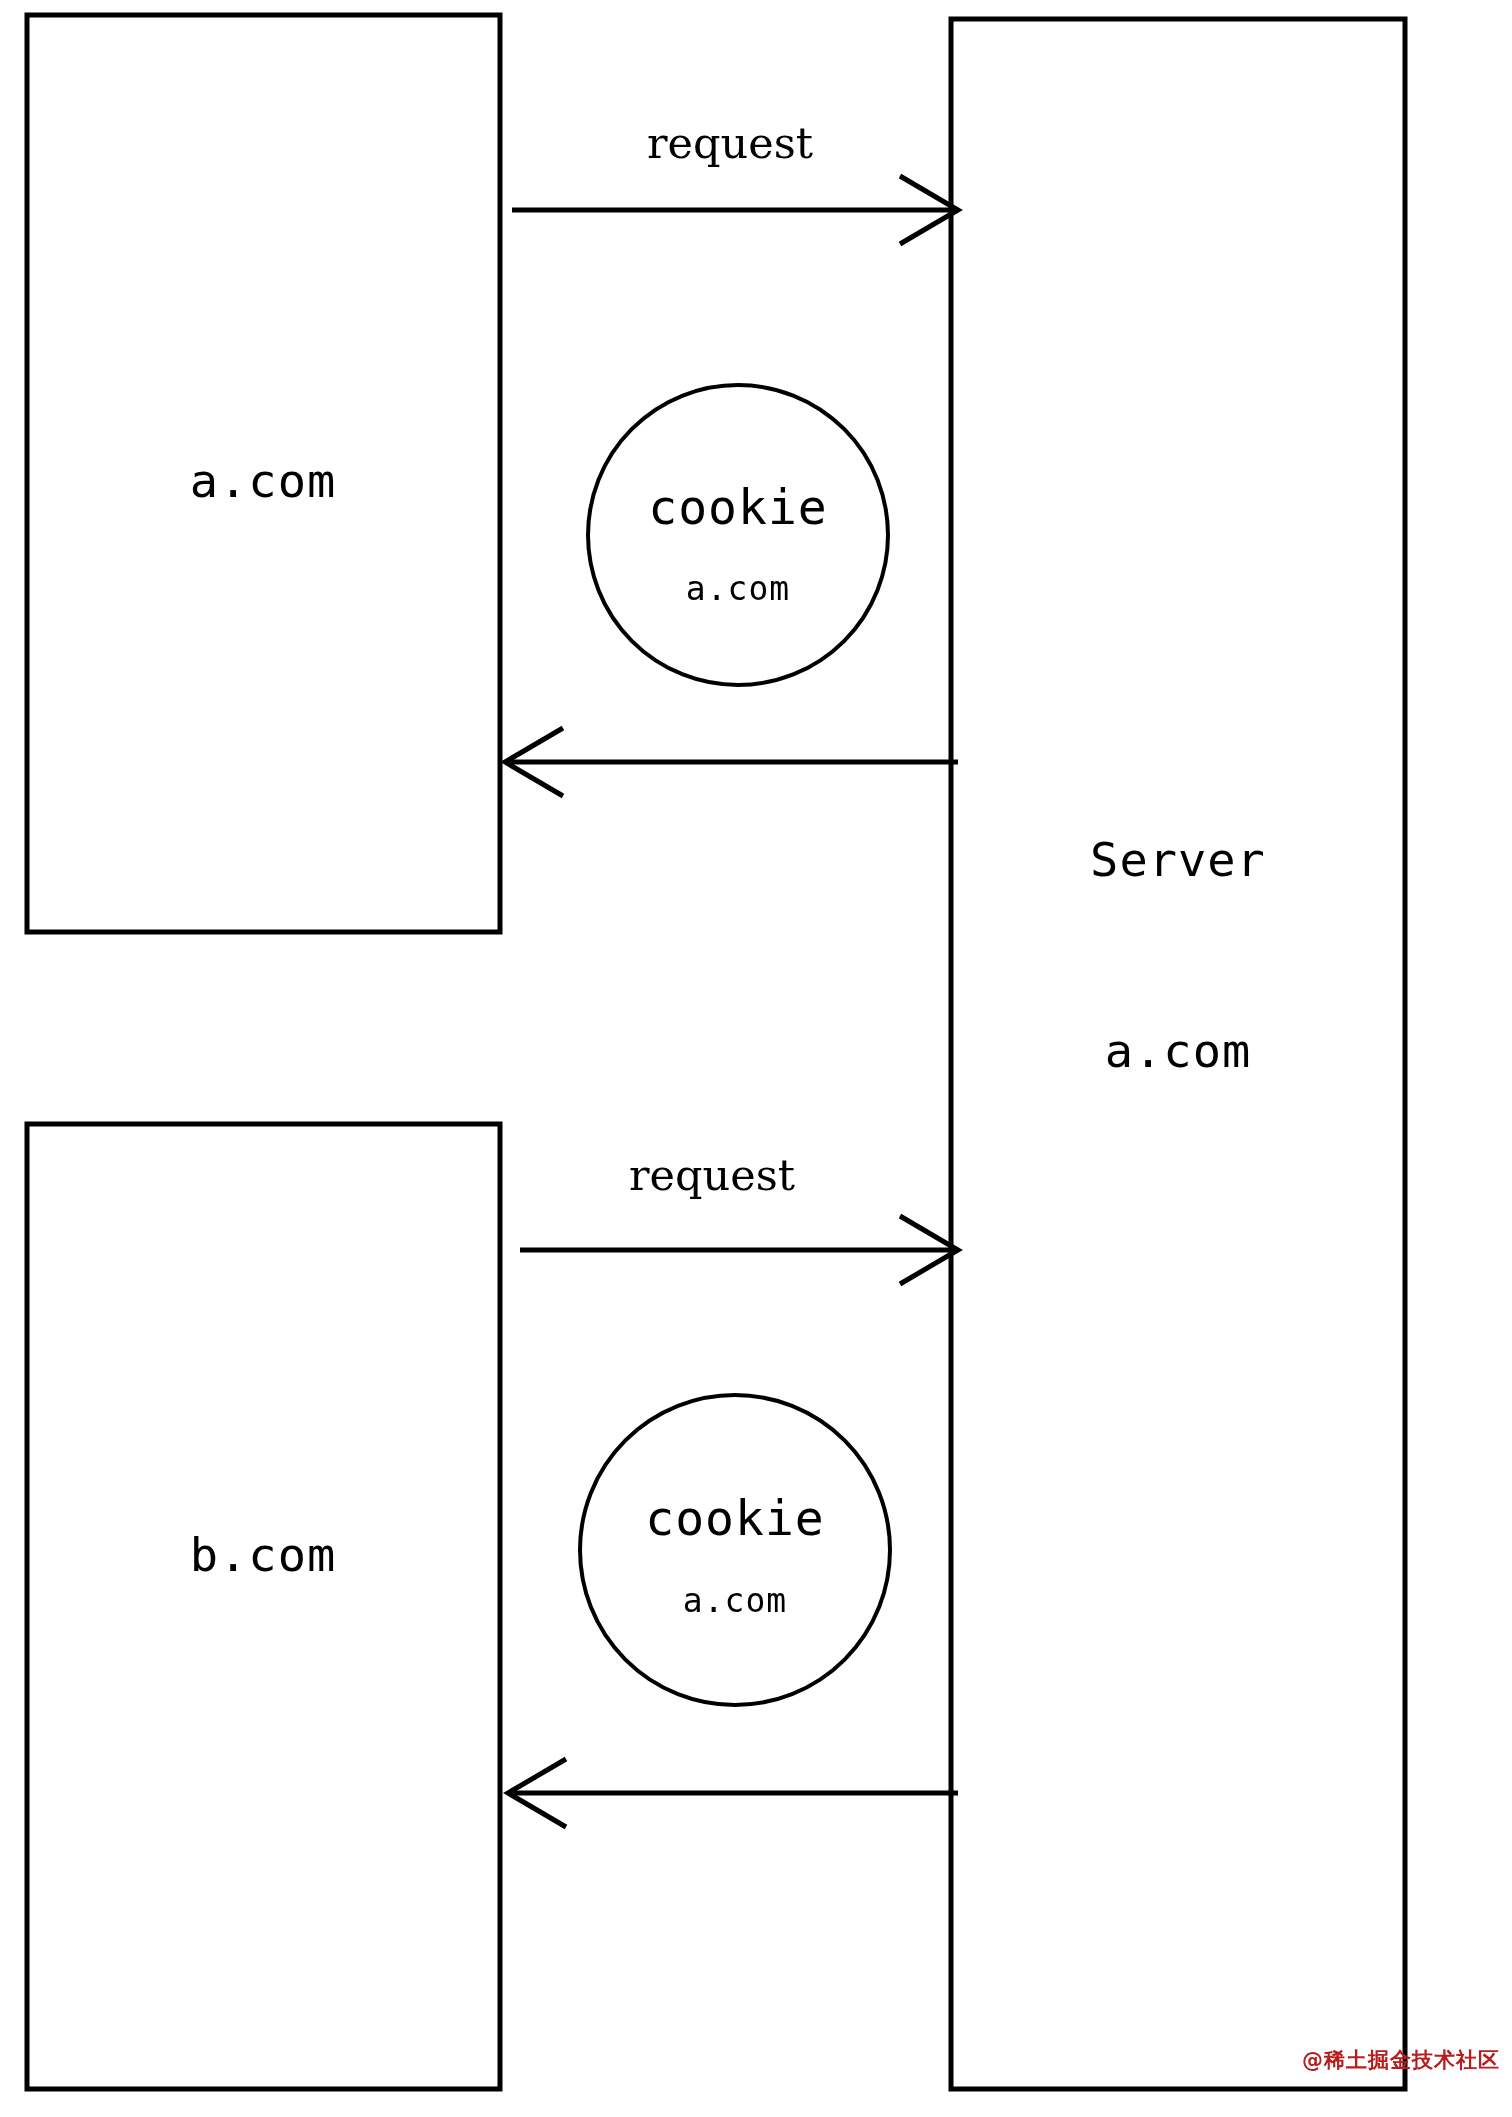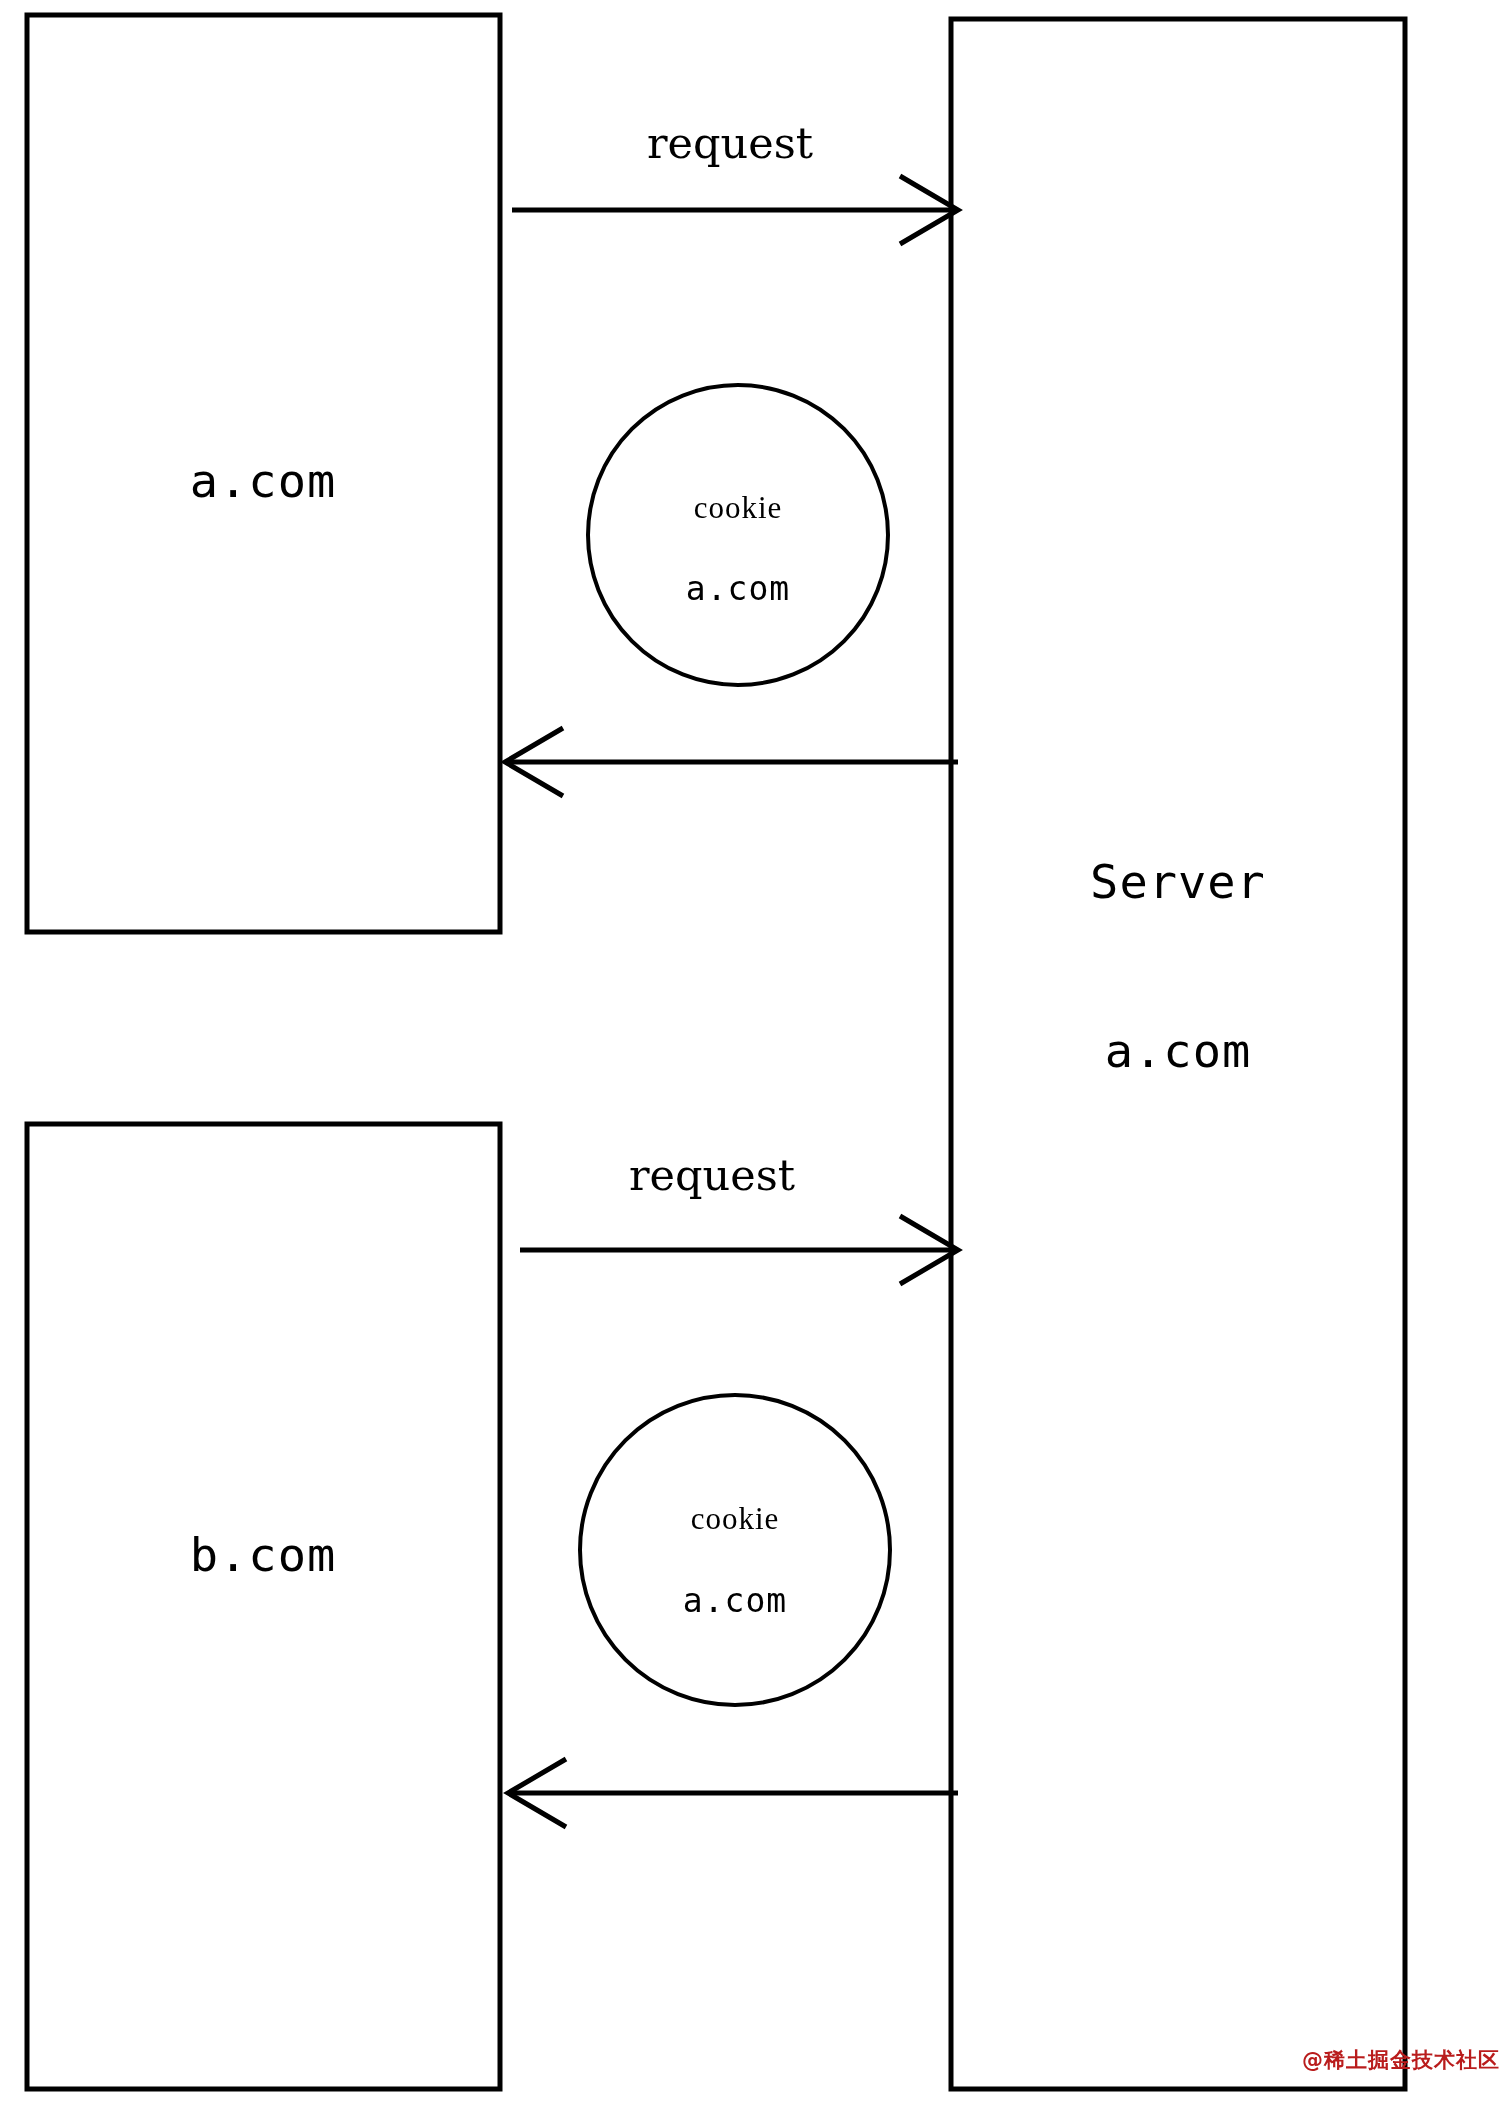--- a/index.html
+++ b/index.html
@@ -61,23 +61,22 @@
     font-size: 47px;
     letter-spacing: 1px;
   }
   .lbl-edge {
     font-size: 43px;
     font-family: "DejaVu Serif", "Liberation Serif", serif;
     letter-spacing: 0px;
     text-align: right;
   }
   .lbl-cookie-title {
-    font-size: 31px;
+    font-size: 48px;
     letter-spacing: 1px;
-    font-family: Liberation Serif, serif;
   }
   .lbl-cookie-sub {
     font-size: 33px;
     letter-spacing: 1px;
   }
   .watermark {
     position: absolute;
     color: #b91c1c;
     font-size: 21px;
     font-family: "DejaVu Sans", "Liberation Sans", sans-serif;
@@ -113,21 +112,21 @@
 
     <circle class="cookie-circle" cx="738" cy="535" r="150"></circle>
     <circle class="cookie-circle" cx="735" cy="1550" r="155"></circle>
 
   </svg>
 
   <div class="lbl lbl-node" style="left:263px; top:480px;">a.com</div>
 
   <div class="lbl lbl-node" style="left:263px; top:1554px;">b.com</div>
 
-  <div class="lbl lbl-node" style="left:1178px; top:881px;">Server</div>
+  <div class="lbl lbl-node" style="left:1178px; top:859px;">Server</div>
 
   <div class="lbl lbl-node" style="left:1178px; top:1050px;">a.com</div>
 
   <div class="lbl lbl-edge" style="left:730px; top:143px;">request</div>
 
   <div class="lbl lbl-edge" style="left:712px; top:1175px;">request</div>
 
   <div class="lbl lbl-cookie-title" style="left:738px; top:507px;">cookie</div>
 
   <div class="lbl lbl-cookie-sub" style="left:738px; top:588px;">a.com</div>

